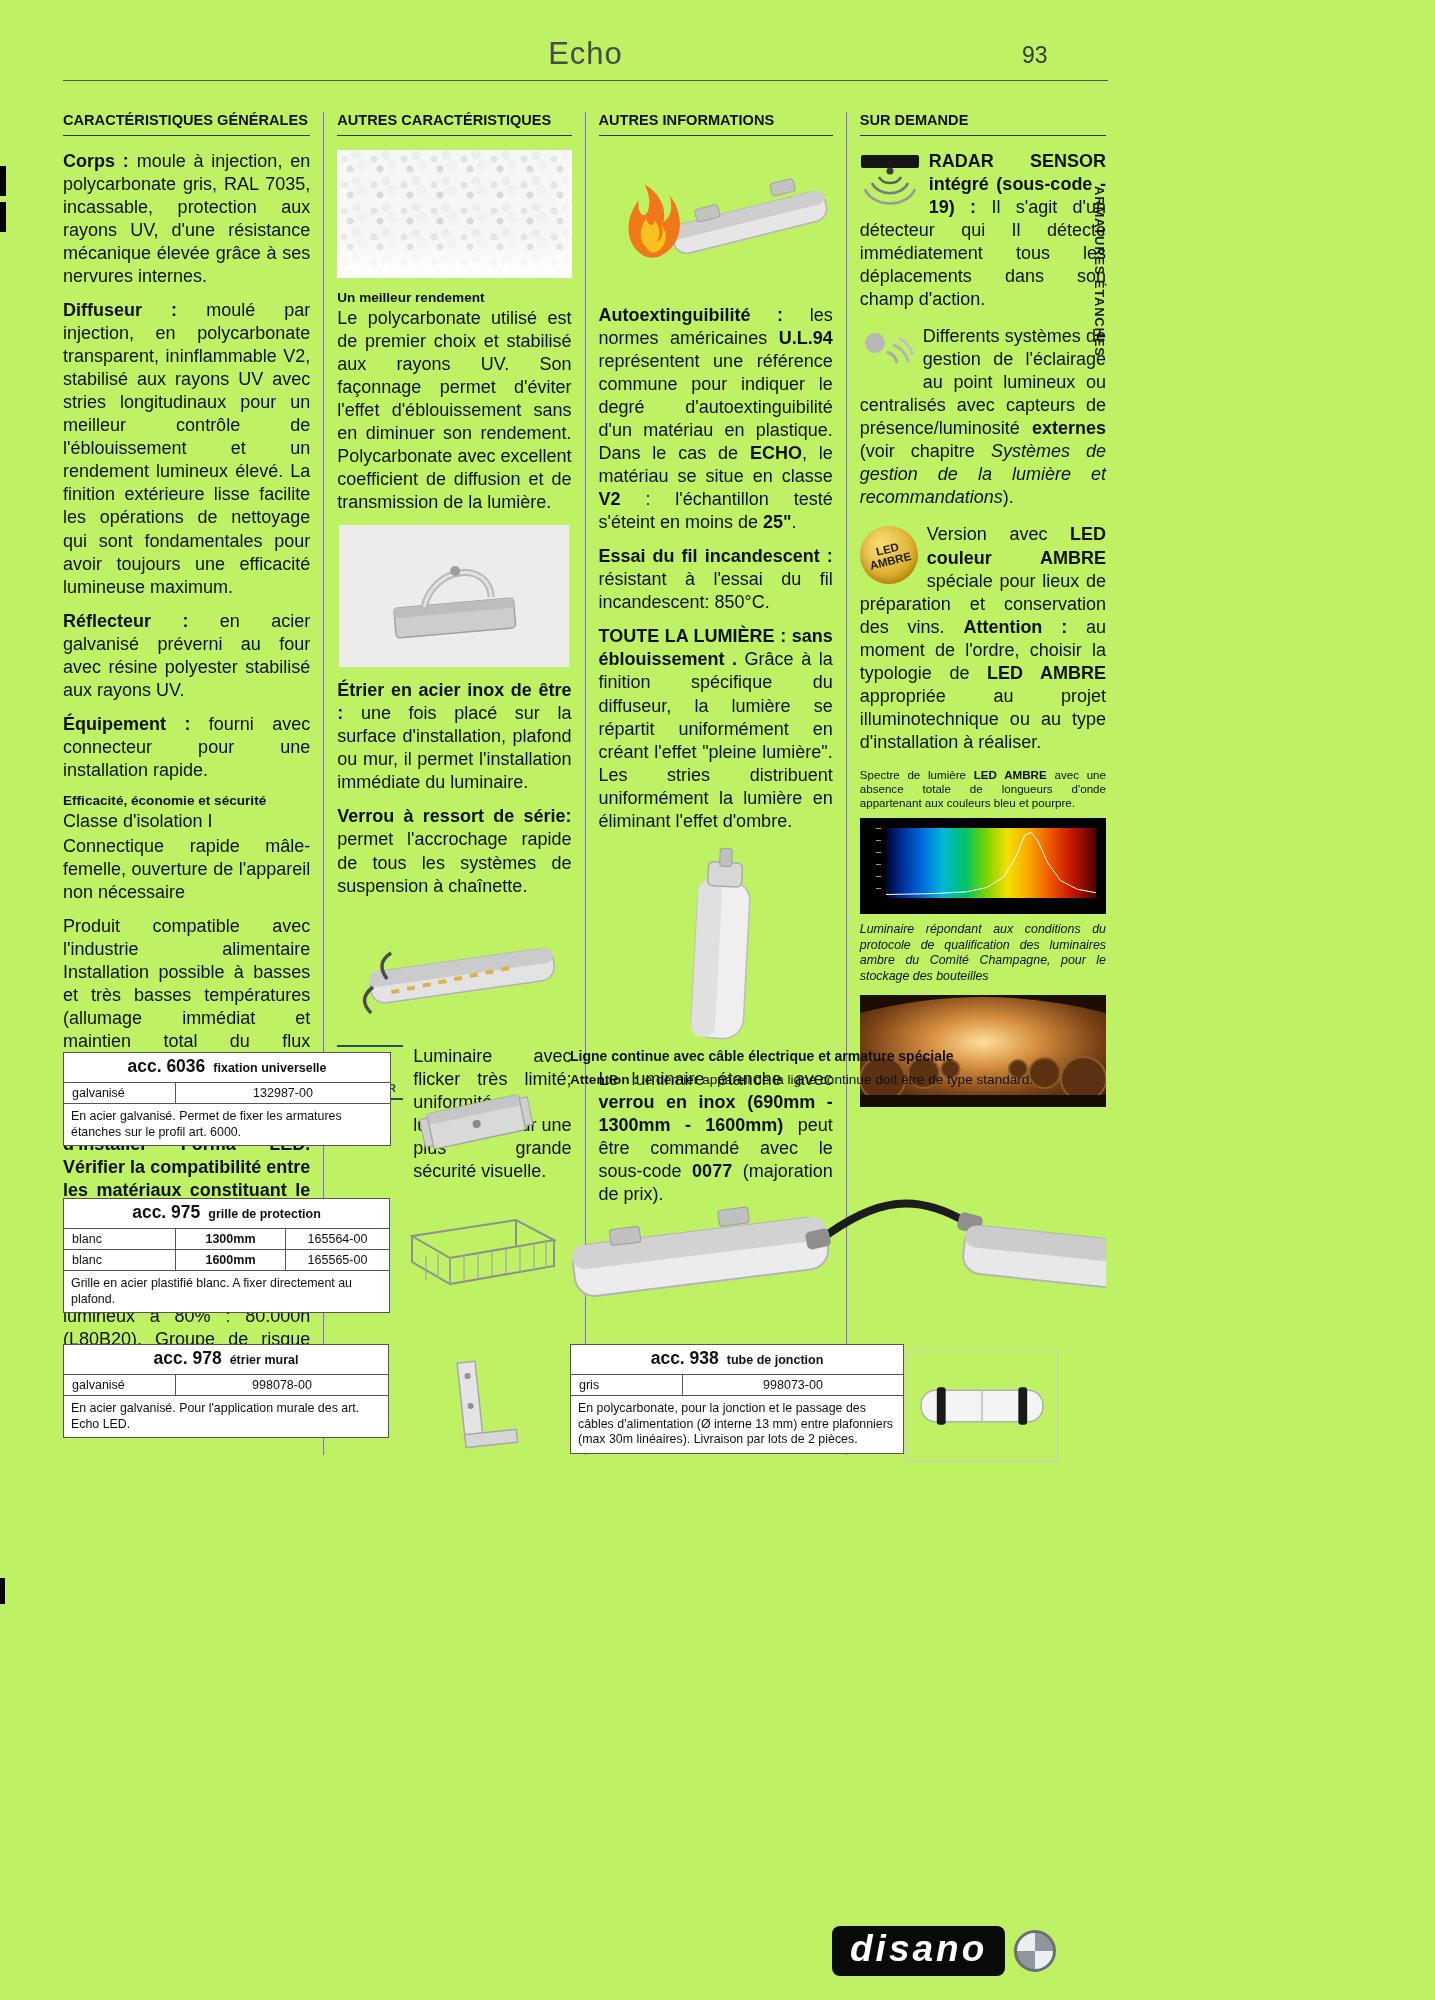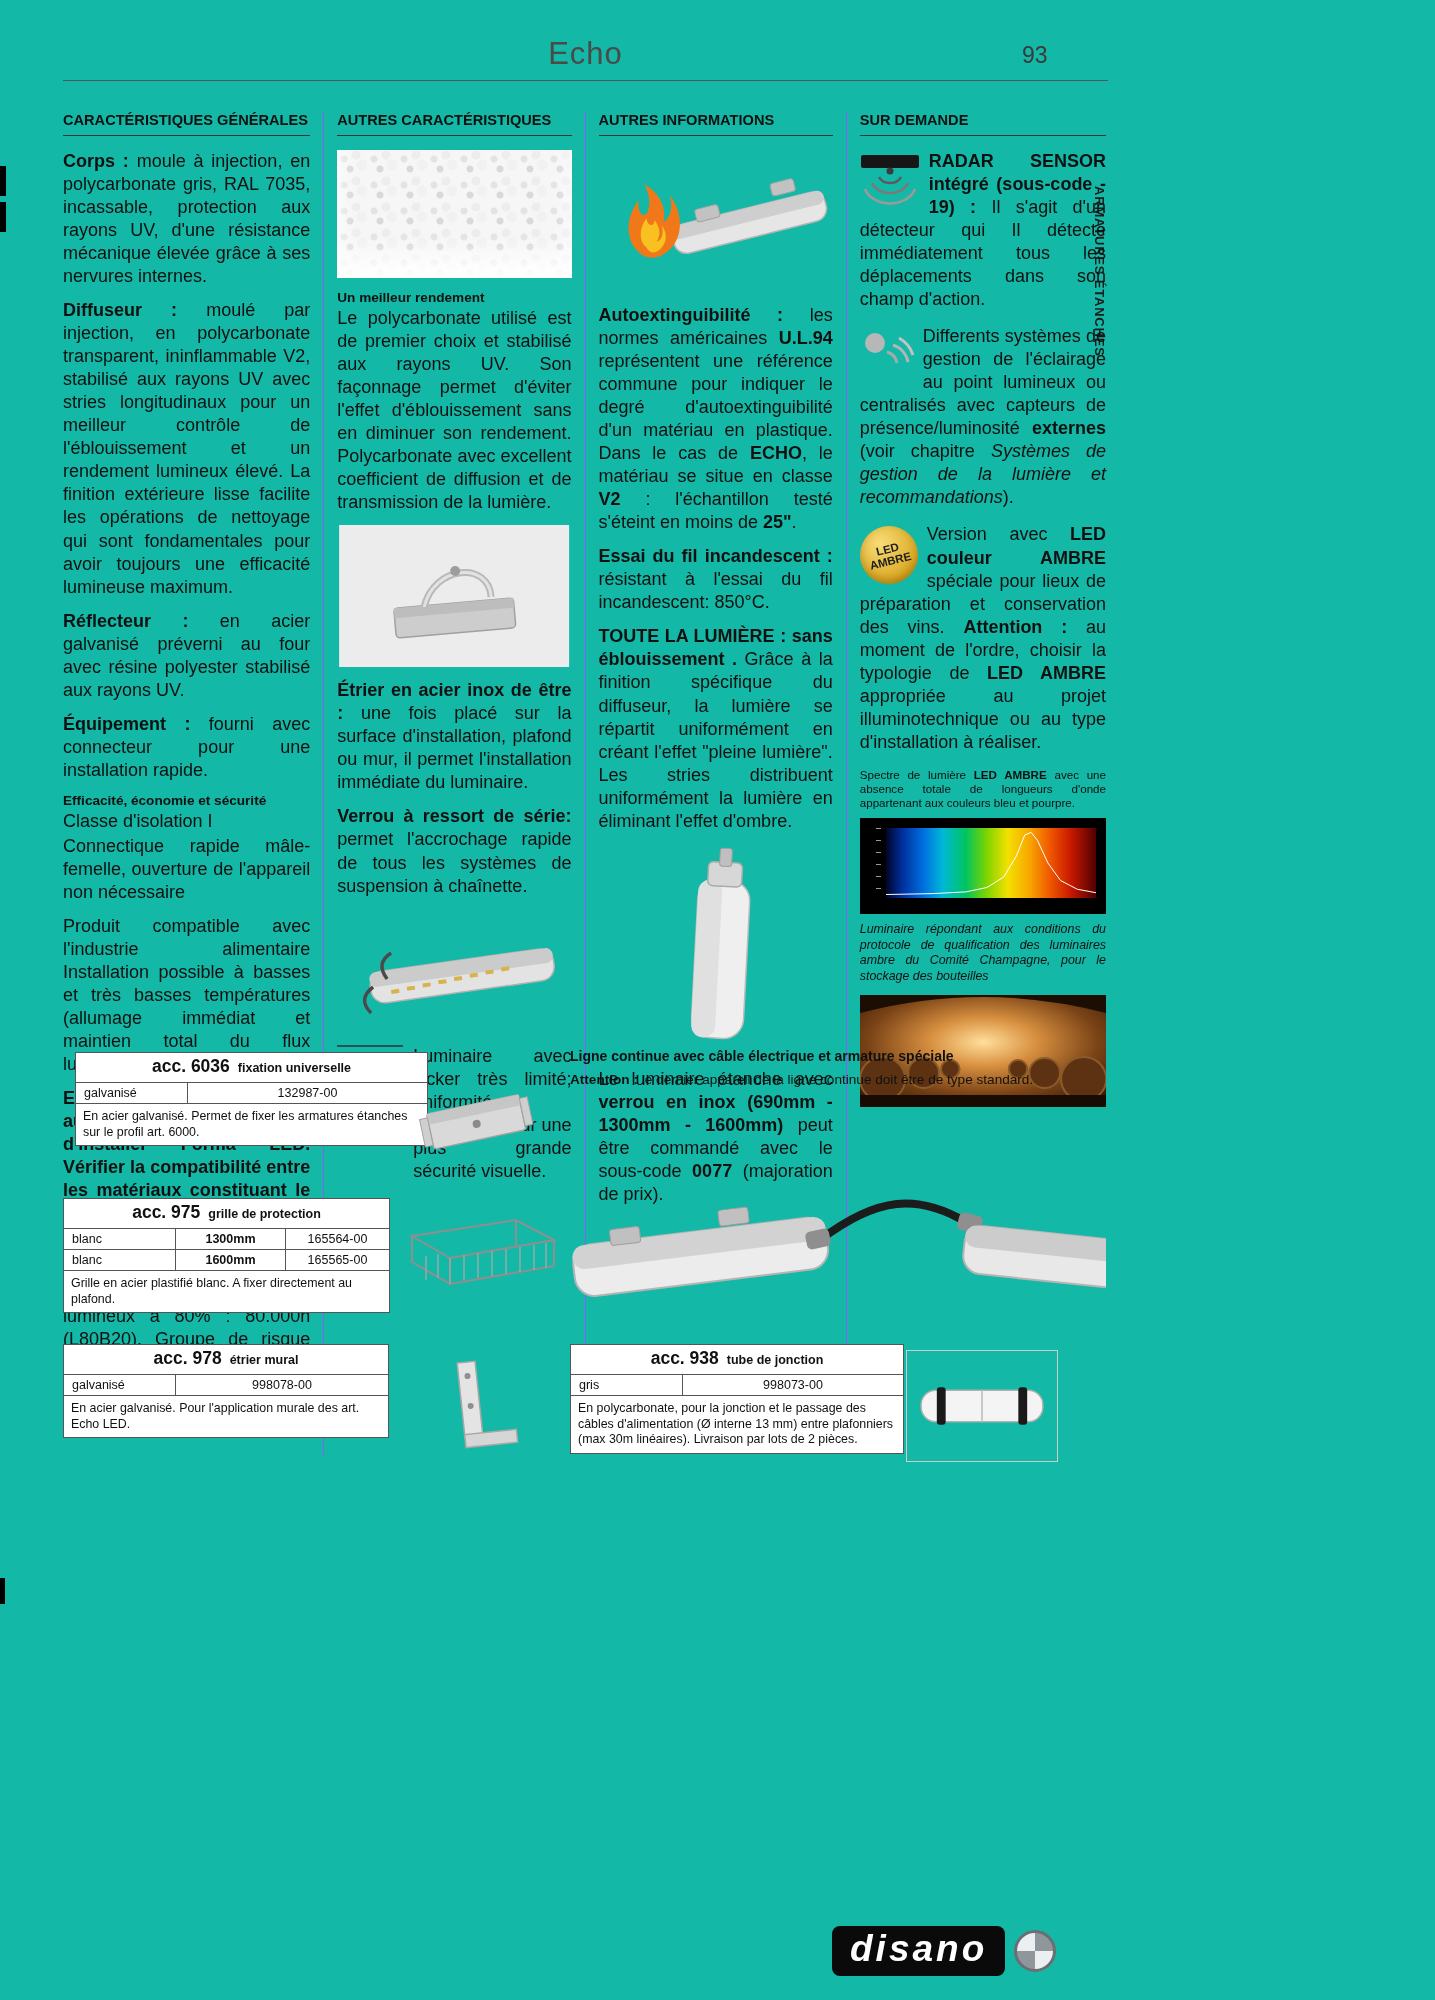--- a/index.html
+++ b/index.html
@@ -1,18 +1,18 @@
 <!DOCTYPE html>
 <html lang="fr"><head>
 <meta charset="utf-8">
 <style>
   * { margin:0; padding:0; box-sizing:border-box; }
   html,body { background:#ffffff; }
   .page {
-    position:relative; width:1435px; height:2000px; background:#14b8a6;
+    position:relative; width:1435px; height:2000px; background:#bef264;
     font-family:"Liberation Sans", sans-serif; color:#111; overflow:hidden;
   }
   
   .title { position:absolute; top:36px; left:63px; width:1045px; text-align:center;
     font-size:31px; font-weight:400; color:#4a4a4a; letter-spacing:1px; }
   .pagenum { position:absolute; top:42px; left:1022px; font-size:23px; color:#3a3a3a; }
   .hrule { position:absolute; top:80px; left:63px; width:1045px; border-top:1.6px solid #555; }
   .sidetab { position:absolute; top:186px; left:1092px; writing-mode:vertical-rl;
     font-size:13px; font-weight:bold; letter-spacing:0.8px; color:#1a1a1a; }
   .mark { position:absolute; left:0; background:#000; }
@@ -83,21 +83,21 @@
   .acc-table td { border:1px solid #555; }
   .code-row td { text-align:center; padding:3px 4px 5px; }
   .acc-code { font-size:17.5px; font-weight:bold; margin-right:8px; }
   .acc-name { font-size:12.5px; font-weight:bold; }
   .data-row td { font-size:12.5px; padding:3px 8px; }
   .c-label { width:112px; }
   .c-size { width:110px; font-weight:bold; text-align:center; }
   .c-code { text-align:center; }
   .c-desc { font-size:12.4px; padding:5px 7px; line-height:1.25; text-align:left; }
   .accblock { position:absolute; }
-  .a6036 { top:1052px; left:75px; width:353px;border-radius:22px; }
+  .a6036 { top:1052px; left:63px; width:328px;border-radius:22px; }
   .a975 { top:1198px; left:63px; width:327px; }
   .a978 { top:1344px; left:63px; width:326px; }
   .a938 { top:1344px; left:570px; width:334px; }
   .accimg { position:absolute; }
   .accimg svg { width:100%; height:100%; display:block; }
   .img6036 { top:1056px; left:400px; width:150px; height:120px; }
   .img975 { top:1206px; left:398px; width:168px; height:102px; }
   .img978 { top:1350px; left:402px; width:136px; height:118px; }
   .img938 { top:1350px; left:906px; width:152px; height:112px; border:1px solid #ccc; }
   .ligne { position:absolute; top:1048px; left:570px; width:537px; }

